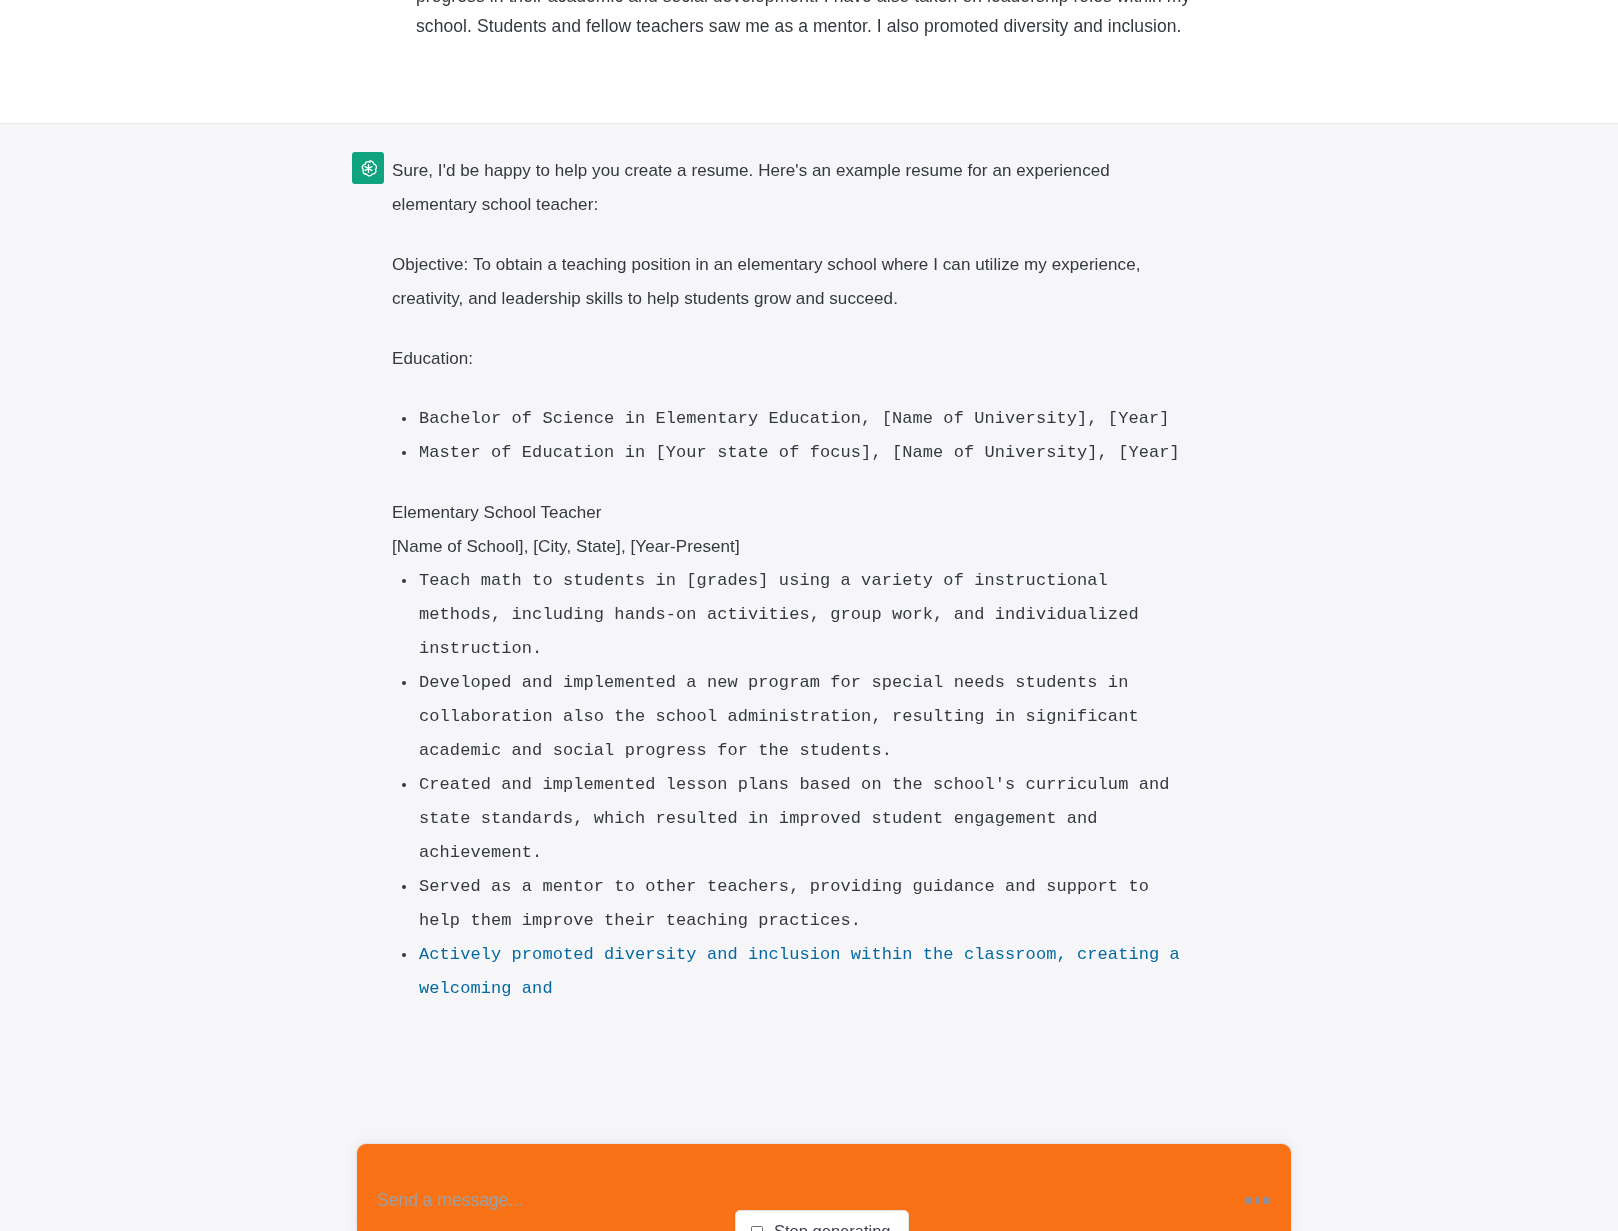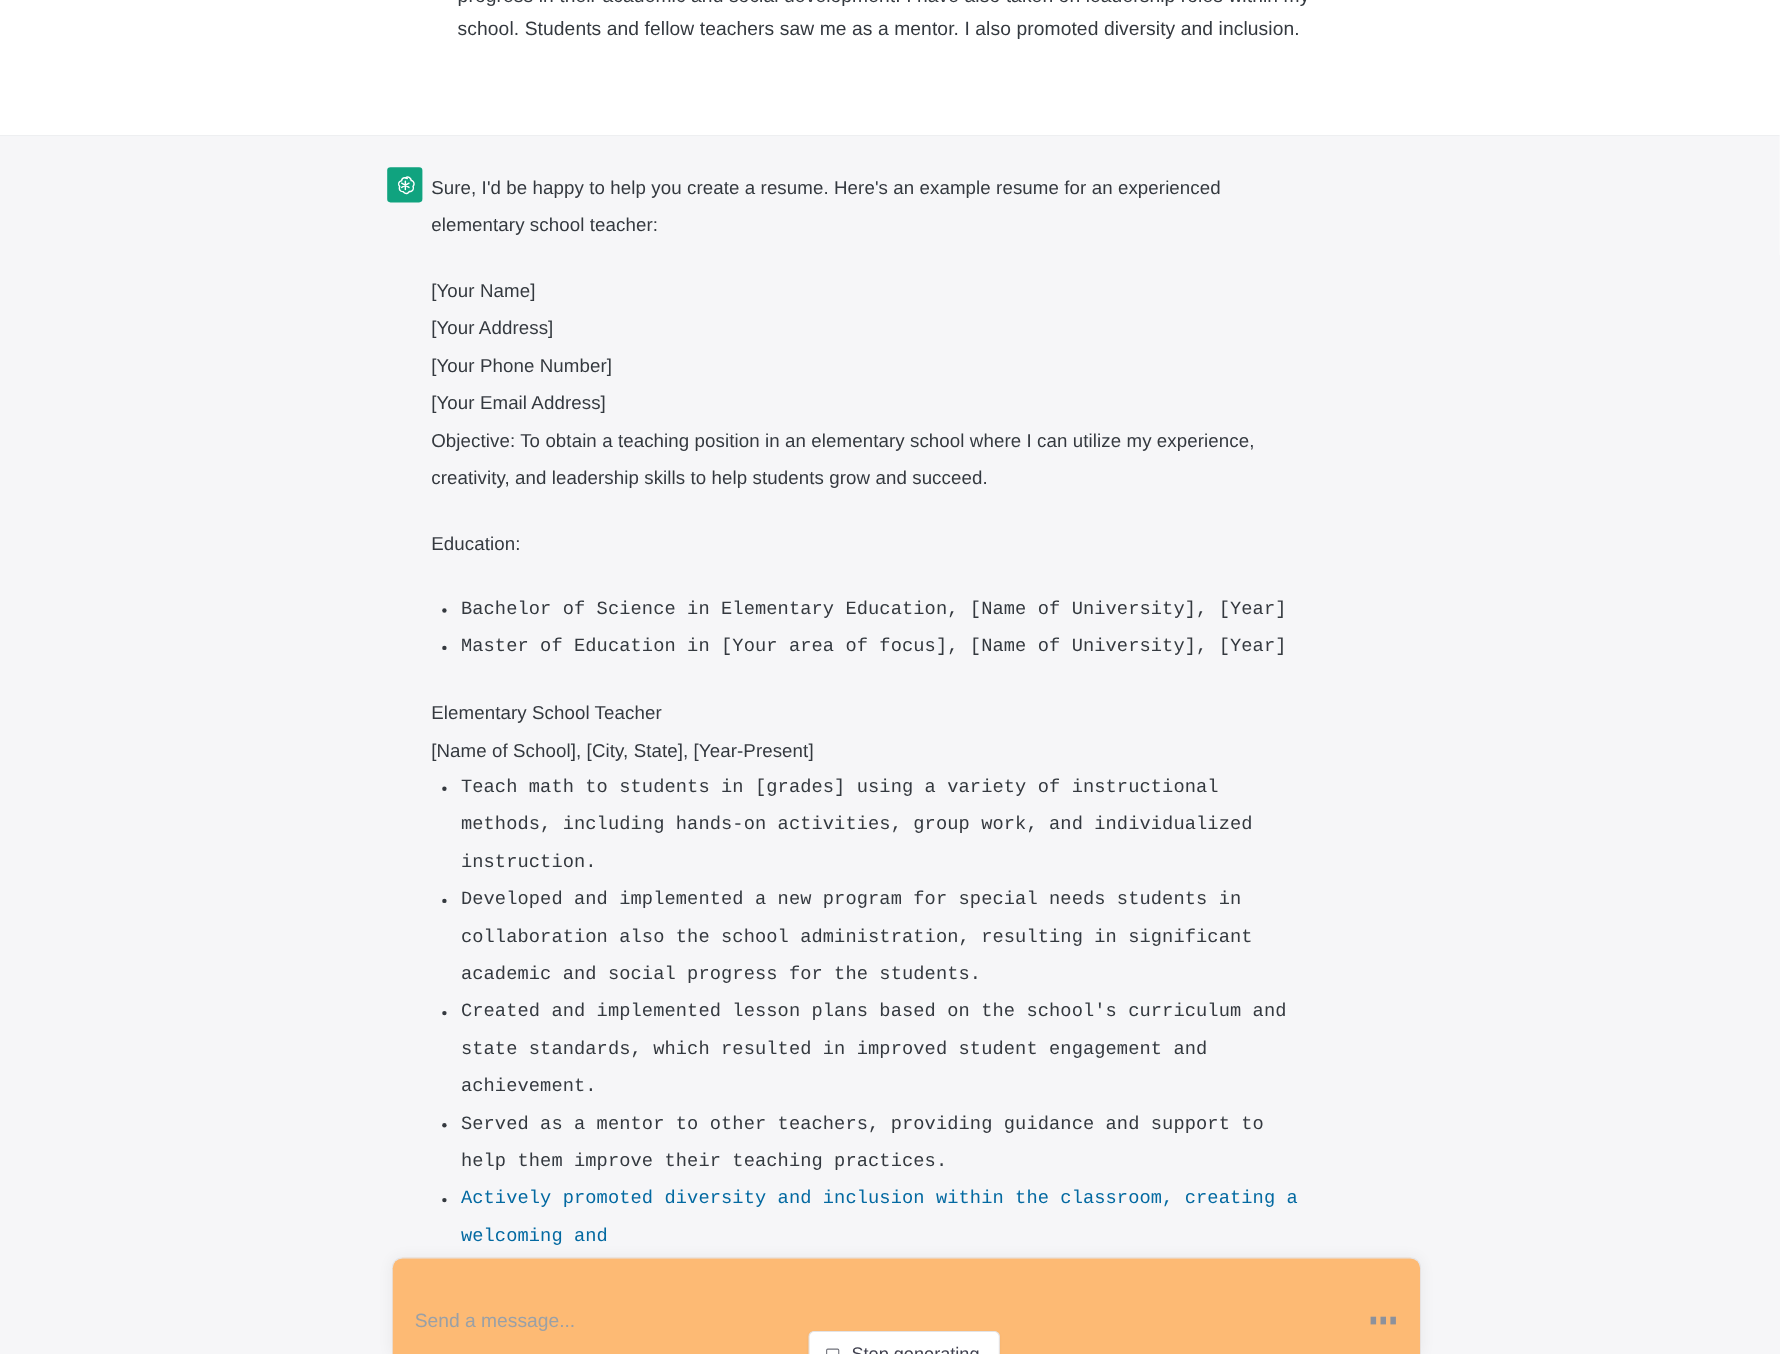--- a/index.html
+++ b/index.html
@@ -150,21 +150,21 @@
     height: 98px;
     z-index: 20;
     pointer-events: none;
   }
   .composer {
     position: absolute;
     left: 356px;
     top: 10px;
     width: 936px;
     height: 88px;
-    background: #fdba74;
+    background: #f97316;
     border: 1px solid #e5e5e8;
     border-bottom: none;
     border-radius: 10px 10px 0 0;
     box-shadow: 0 0 14px rgba(0,0,0,0.055);
     pointer-events: auto;
     display: flex;
     align-items: center;
   }
   .composer-input {
     flex: 1 1 auto;
@@ -213,34 +213,28 @@
           <path d="M12 4.4c1.6-1.3 3.9-1.1 5.2.5.5.6.8 1.3.9 2.1 1.9.3 3.2 2.1 2.9 4-.1.8-.5 1.5-1.1 2.1.9 1.7.3 3.9-1.4 4.8-.7.4-1.5.5-2.3.4-.8 1.8-2.9 2.6-4.7 1.8-.7-.3-1.3-.9-1.7-1.6-1.9.3-3.7-1-4-2.9-.1-.8 0-1.6.4-2.3-1.4-1.3-1.5-3.6-.2-5 .6-.6 1.3-1 2.1-1.1.2-1.9 1.9-3.3 3.9-3.1.8.1 1.5.4 2 .9z"></path>
           <path d="M12 7.6v8.8M8.2 9.8l7.6 4.4M15.8 9.8l-7.6 4.4"></path>
         </svg>
       </span>
     </div>
 
     <div class="msg-body">
 
       <p>Sure, I'd be happy to help you create a resume. Here's an example resume for an experienced elementary school teacher:</p>
 
-      <div class="lines block">
-        <p>[Your Name]</p>
-        <p>[Your Address]</p>
-        <p>[Your Phone Number]</p>
-        <p>[Your Email Address]</p>
-      </div>
 
       <p>Objective: To obtain a teaching position in an elementary school where I can utilize my experience, creativity, and leadership skills to help students grow and succeed.</p>
 
       <p>Education:</p>
 
       <ul>
         <li>Bachelor of Science in Elementary Education, [Name of University], [Year]</li>
-        <li>Master of Education in [Your area of focus], [Name of University], [Year]</li>
+        <li>Master of Education in [Your state of focus], [Name of University], [Year]</li>
       </ul>
 
 
       <div class="lines block">
         <p>Elementary School Teacher</p>
         <p>[Name of School], [City, State], [Year-Present]</p>
       </div>
 
       <ul>
         <li>Teach math to students in [grades] using a variety of instructional methods, including hands-on activities, group work, and individualized instruction.</li>

